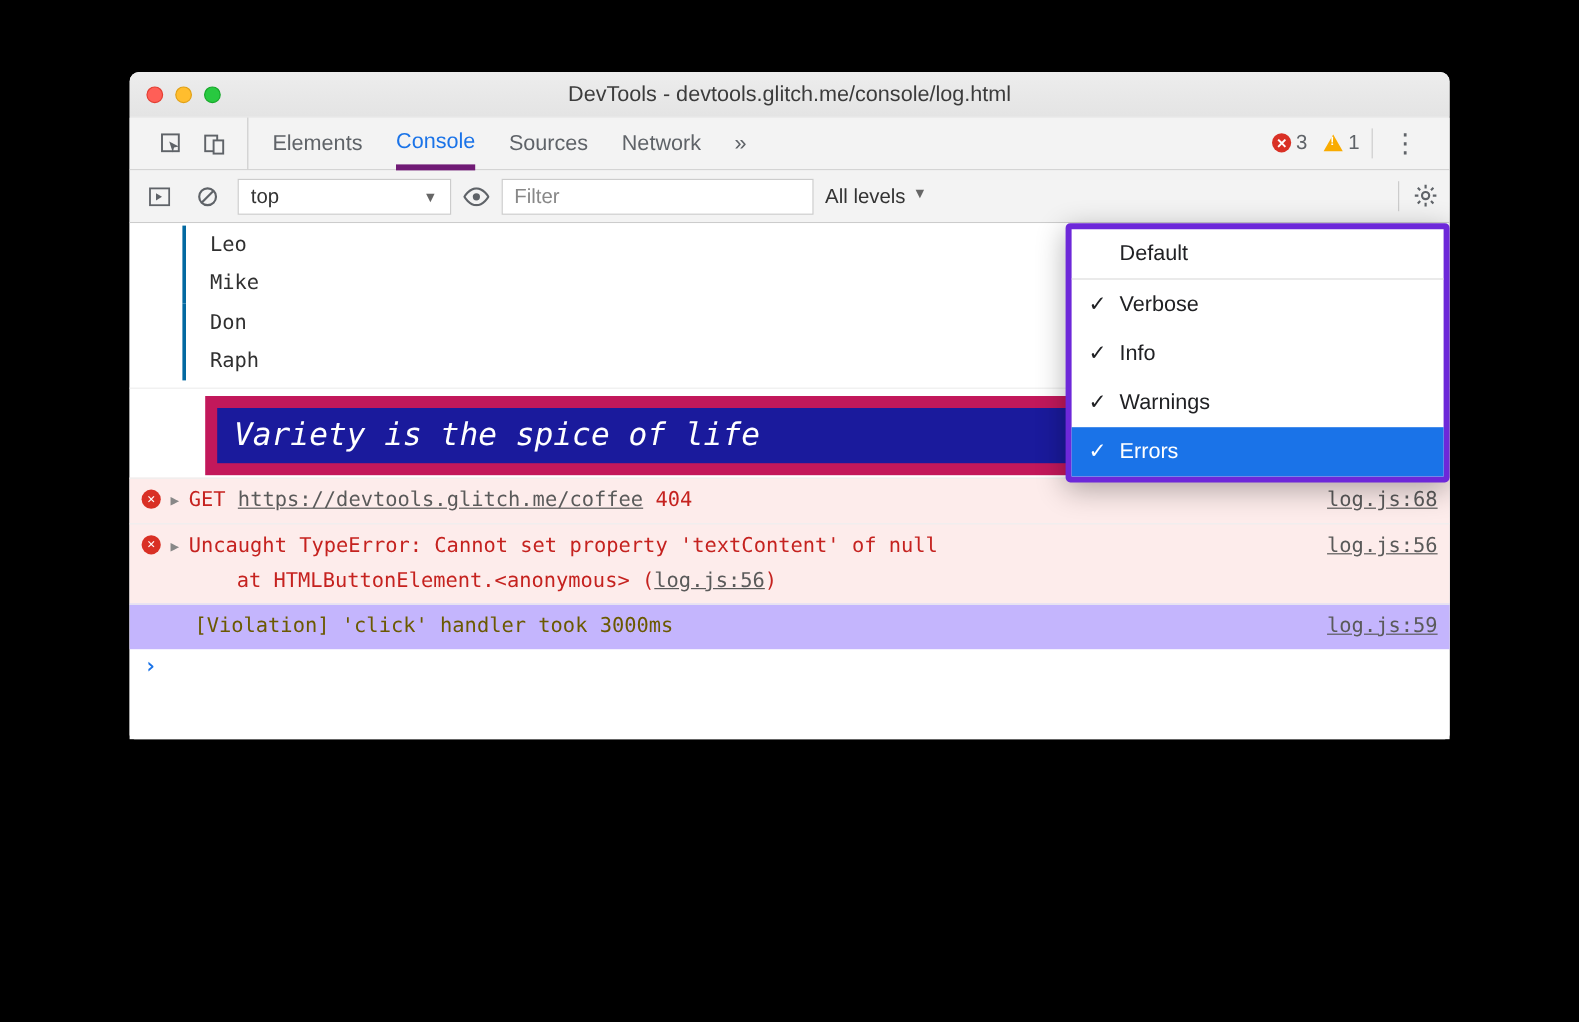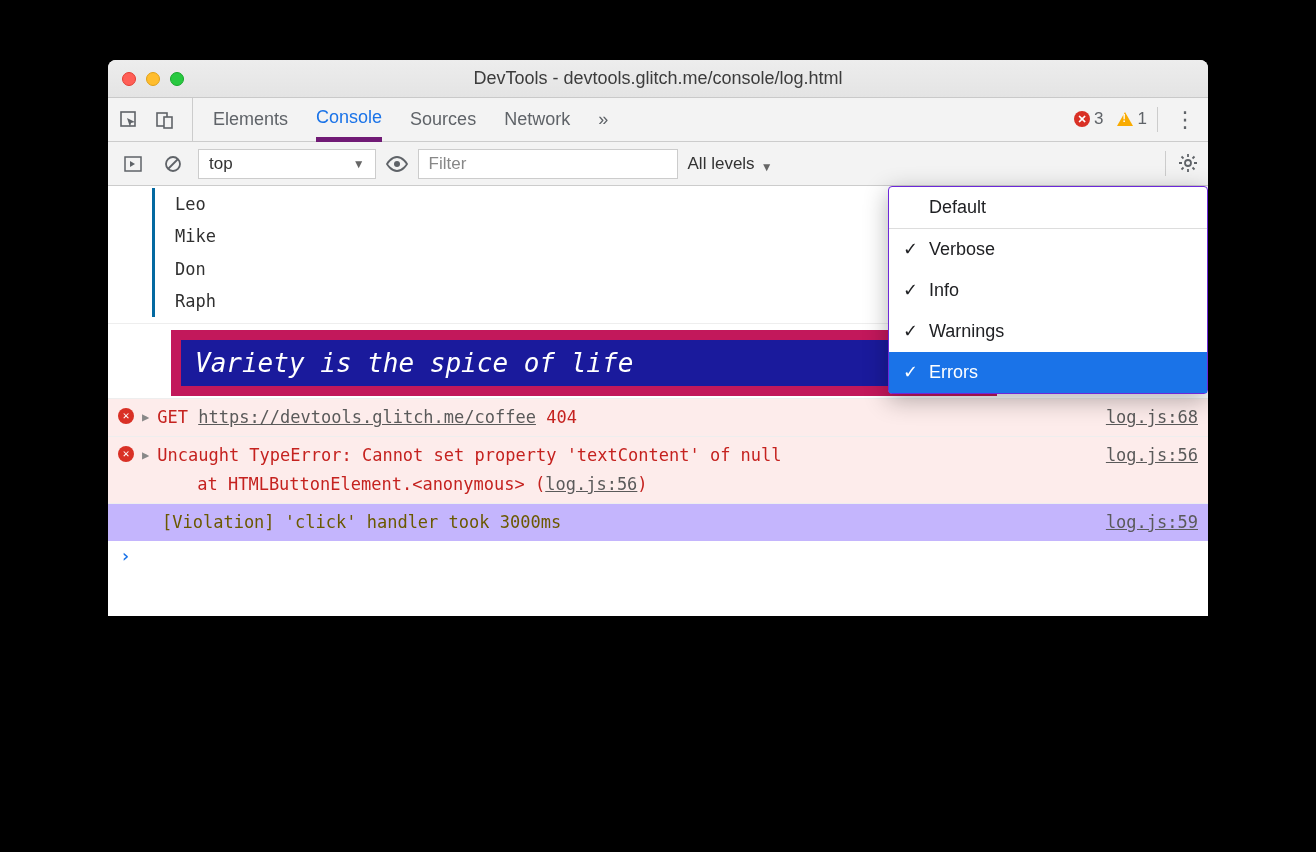--- a/index.html
+++ b/index.html
@@ -48,21 +48,21 @@
     color: #3c3c3c;
     pointer-events: none;
   }
   
   .tabs-row {
     height: 44px;
     background: #f3f3f3;
     border-bottom: 1px solid #ccc;
     display: flex;
     align-items: center;
-    padding: 0 6px;
+    padding: 0 20px;
   }
   .tabs-left {
     display: flex;
     align-items: center;
     gap: 6px;
     padding-right: 12px;
     border-right: 1px solid #ccc;
     height: 100%;
   }
   .ico-btn {
@@ -160,21 +160,21 @@
     border: 1px solid #ccc;
     background:#fff;
     font-size:17px;
     padding: 0 10px;
     width: 260px;
     color:#333;
   }
   .filter-input::placeholder { color:#888; }
   .levels-btn {
     font-size:17px; color:#333; cursor:pointer;
-    display:flex; align-items:flex-end; gap:6px;
+    display:flex; align-items:flex-start; gap:6px;
   }
   .gear {
     margin-left:auto; font-size:20px; color:#5f6368;
     border-left:1px solid #ccc; padding-left:12px; height:60%;
     display:flex; align-items:center; cursor:pointer;
   }
   
   .console-body {
     font-family: Menlo, Consolas, monospace;
     font-size: 17px;
@@ -242,21 +242,21 @@
     font-size:18px;
     font-weight:bold;
   }
   
   .levels-menu {
     position:absolute;
     top: 0px;
     right: 0px;
     width: 320px;
     background:#fff;
-    border:1px solid #6d28d9;
+    border:5px solid #6d28d9;
     box-shadow: 0 6px 24px rgba(0,0,0,0.3);
     border-radius: 4px;
     z-index: 10;
     font-family: -apple-system, sans-serif;
     font-size:18px;
   }
   .levels-menu .mi {
     padding: 10px 18px 10px 40px;
     position:relative;
     cursor:pointer;

